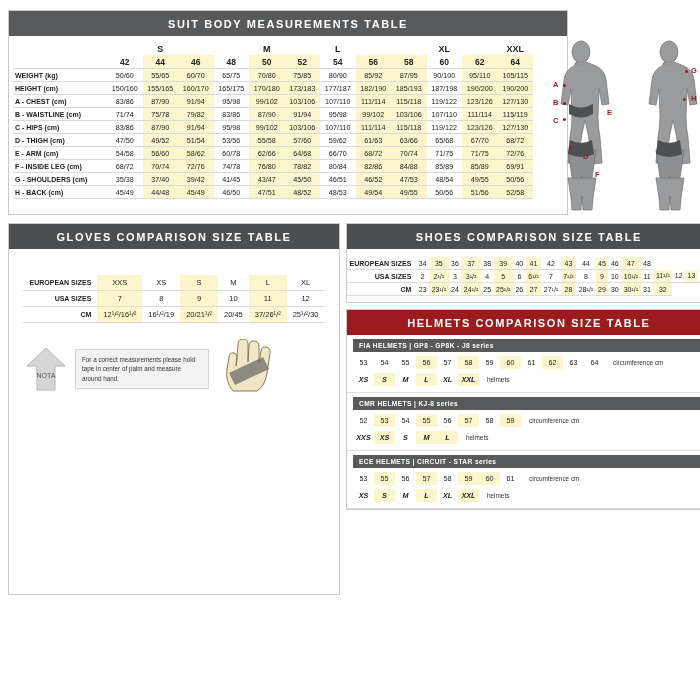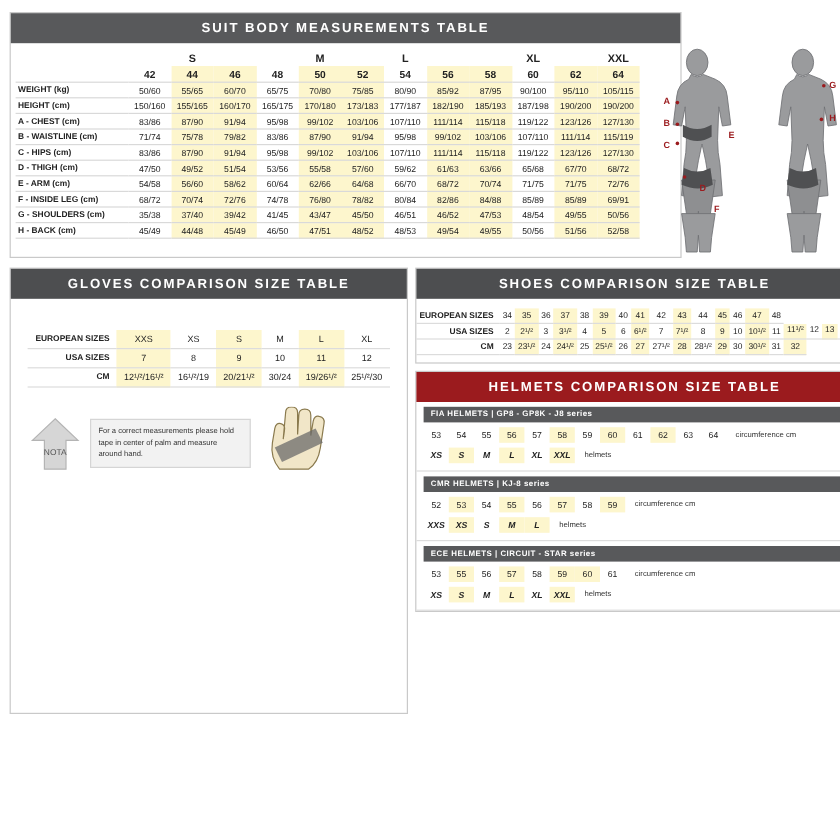--- a/index.html
+++ b/index.html
@@ -197,21 +197,21 @@
                 <td class="hl">63/66</td>
                 <td>65/68</td>
                 <td class="hl">67/70</td>
                 <td class="hl">68/72</td>
               </tr>
               <tr class="rowline">
                 <td class="rowlabel">E - ARM (cm)</td>
                 <td>54/58</td>
                 <td class="hl">56/60</td>
                 <td class="hl">58/62</td>
-                <td>60/64</td>
+                <td>60/78</td>
                 <td class="hl">62/66</td>
                 <td class="hl">64/68</td>
                 <td>66/70</td>
                 <td class="hl">68/72</td>
                 <td class="hl">70/74</td>
                 <td>71/75</td>
                 <td class="hl">71/75</td>
                 <td class="hl">72/76</td>
               </tr>
               <tr class="rowline">
@@ -328,22 +328,22 @@
               <td class="hl">9</td>
               <td>10</td>
               <td class="hl">11</td>
               <td>12</td>
             </tr>
             <tr>
               <td class="lab">CM</td>
               <td class="hl">12¹/²/16¹/²</td>
               <td>16¹/²/19</td>
               <td class="hl">20/21¹/²</td>
-              <td>30/24</td>
-              <td class="hl">19/26¹/²</td>
+              <td>20/45</td>
+              <td class="hl">37/26¹/²</td>
               <td>25¹/²/30</td>
             </tr>
           </tbody>
       </table>
       <div class="nota">
         <div class="nota-arrow">
           <svg width="46" height="46" viewBox="0 0 46 46">
             <polygon points="23,2 42,20 32,20 32,44 14,44 14,20 4,20" fill="#d6d6d6" stroke="#b4b4b4"></polygon>
             <text x="23" y="32" font-size="7" text-anchor="middle" fill="#555" font-family="Liberation Sans, sans-serif">NOTA</text>
           </svg>

